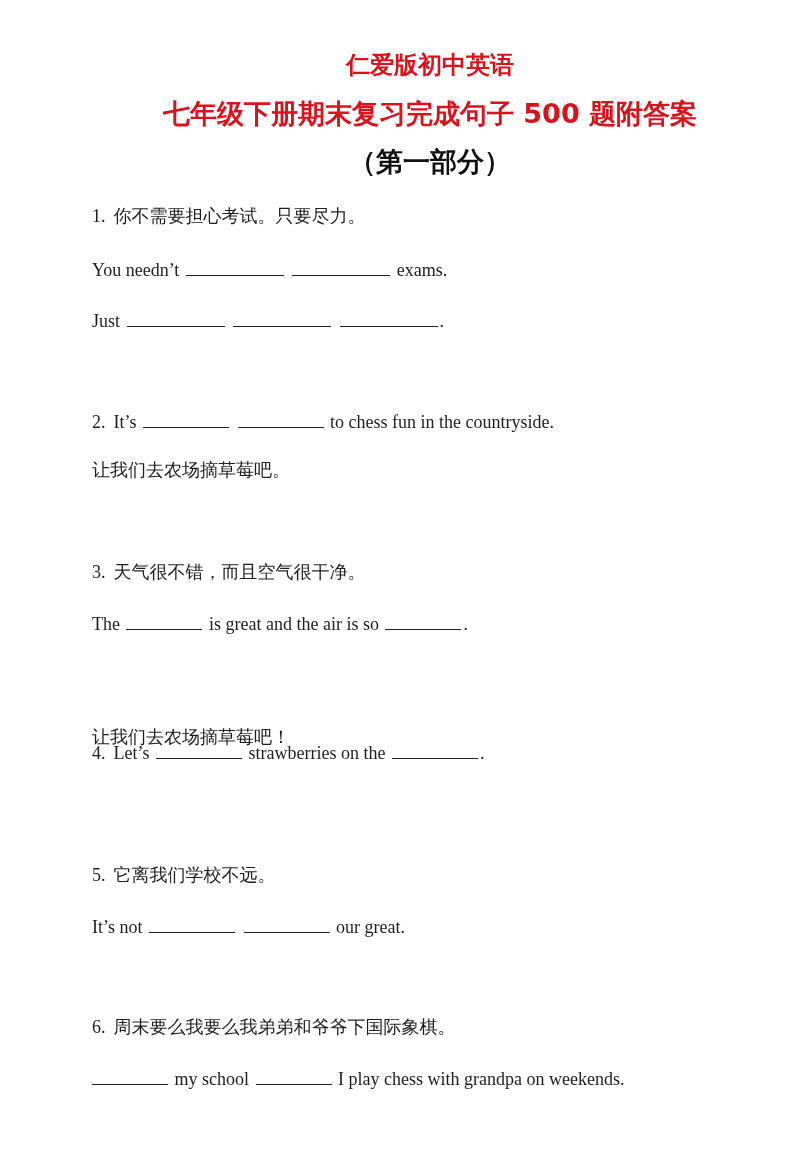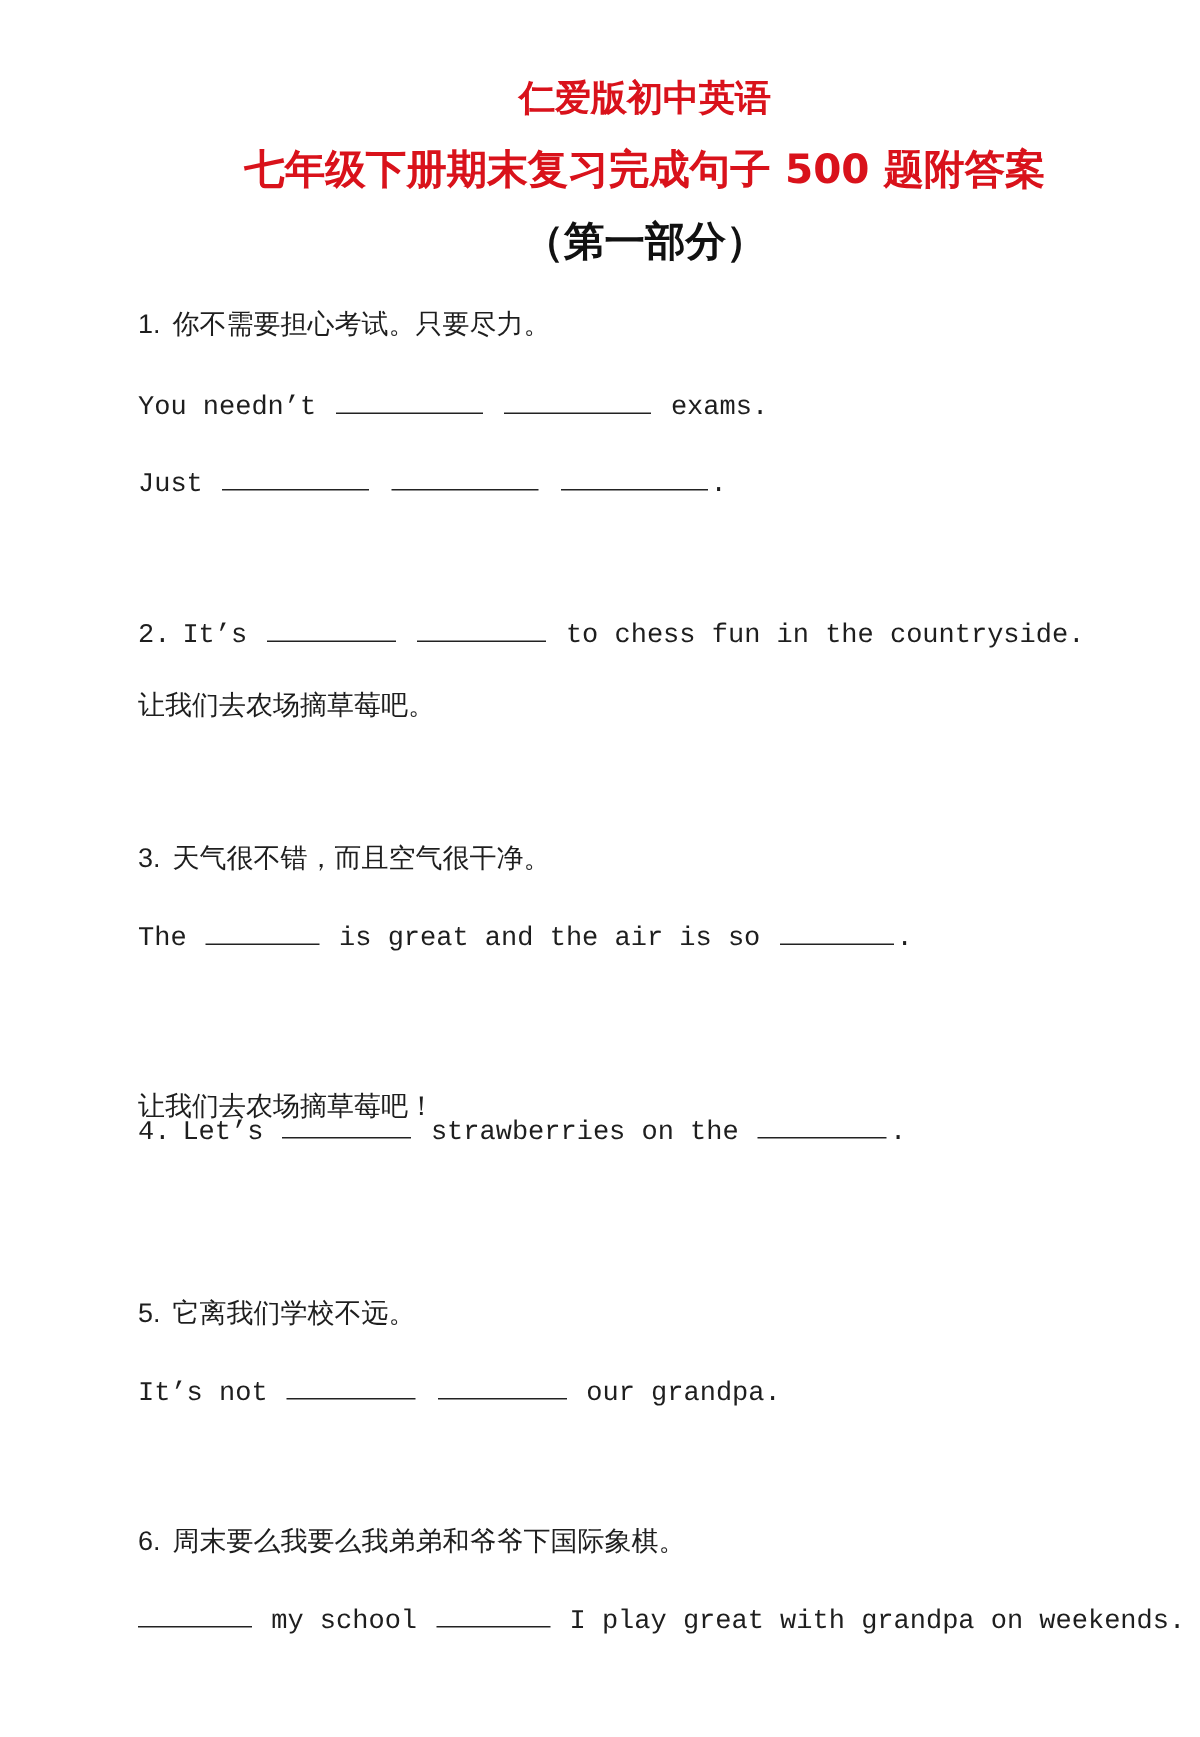--- a/index.html
+++ b/index.html
@@ -39,24 +39,24 @@
       font-size: 27px;
       color: #111111;
     }
     .line {
       position: absolute;
       left: 92px;
       font-size: 18px;
       line-height: 1;
       white-space: nowrap;
       color: #1e1e1e;
-      font-family: Liberation Mono, monospace;
+      font-family: Liberation Serif, serif;
     }
     .line.zh {
-      font-family: Liberation Sans, sans-serif;
+      font-family: Liberation Serif, serif;
     }
     .num {
       margin-right: 8px;
     }
     .blank {
       display: inline-block;
       border-bottom: 1px solid #222;
       height: 16px;
       vertical-align: baseline;
       margin: 0 2px;
@@ -116,26 +116,26 @@
   </div>
   <div class="line zh" style="top:728px">让我们去农场摘草莓吧！</div>
 
   <div class="line zh" style="top:866px">
     <span class="num">5.</span><span>它离我们学校不远。</span>
   </div>
   <div class="line" style="top:916px">
     <span>It’s not</span>
     <span class="blank w86"></span>
     <span class="blank w86"></span>
-    <span>our grandpa.</span>
+    <span>our great.</span>
   </div>
 
   <div class="line zh" style="top:1018px">
     <span class="num">6.</span><span>周末要么我要么我弟弟和爷爷下国际象棋。</span>
   </div>
   <div class="line" style="top:1068px">
     <span class="blank w76" style="margin-left:0"></span>
     <span>my school</span>
     <span class="blank w76"></span>
-    <span>I play great with grandpa on weekends.</span>
+    <span>I play chess with grandpa on weekends.</span>
   </div>
 
 </div>
 
 </body></html>

